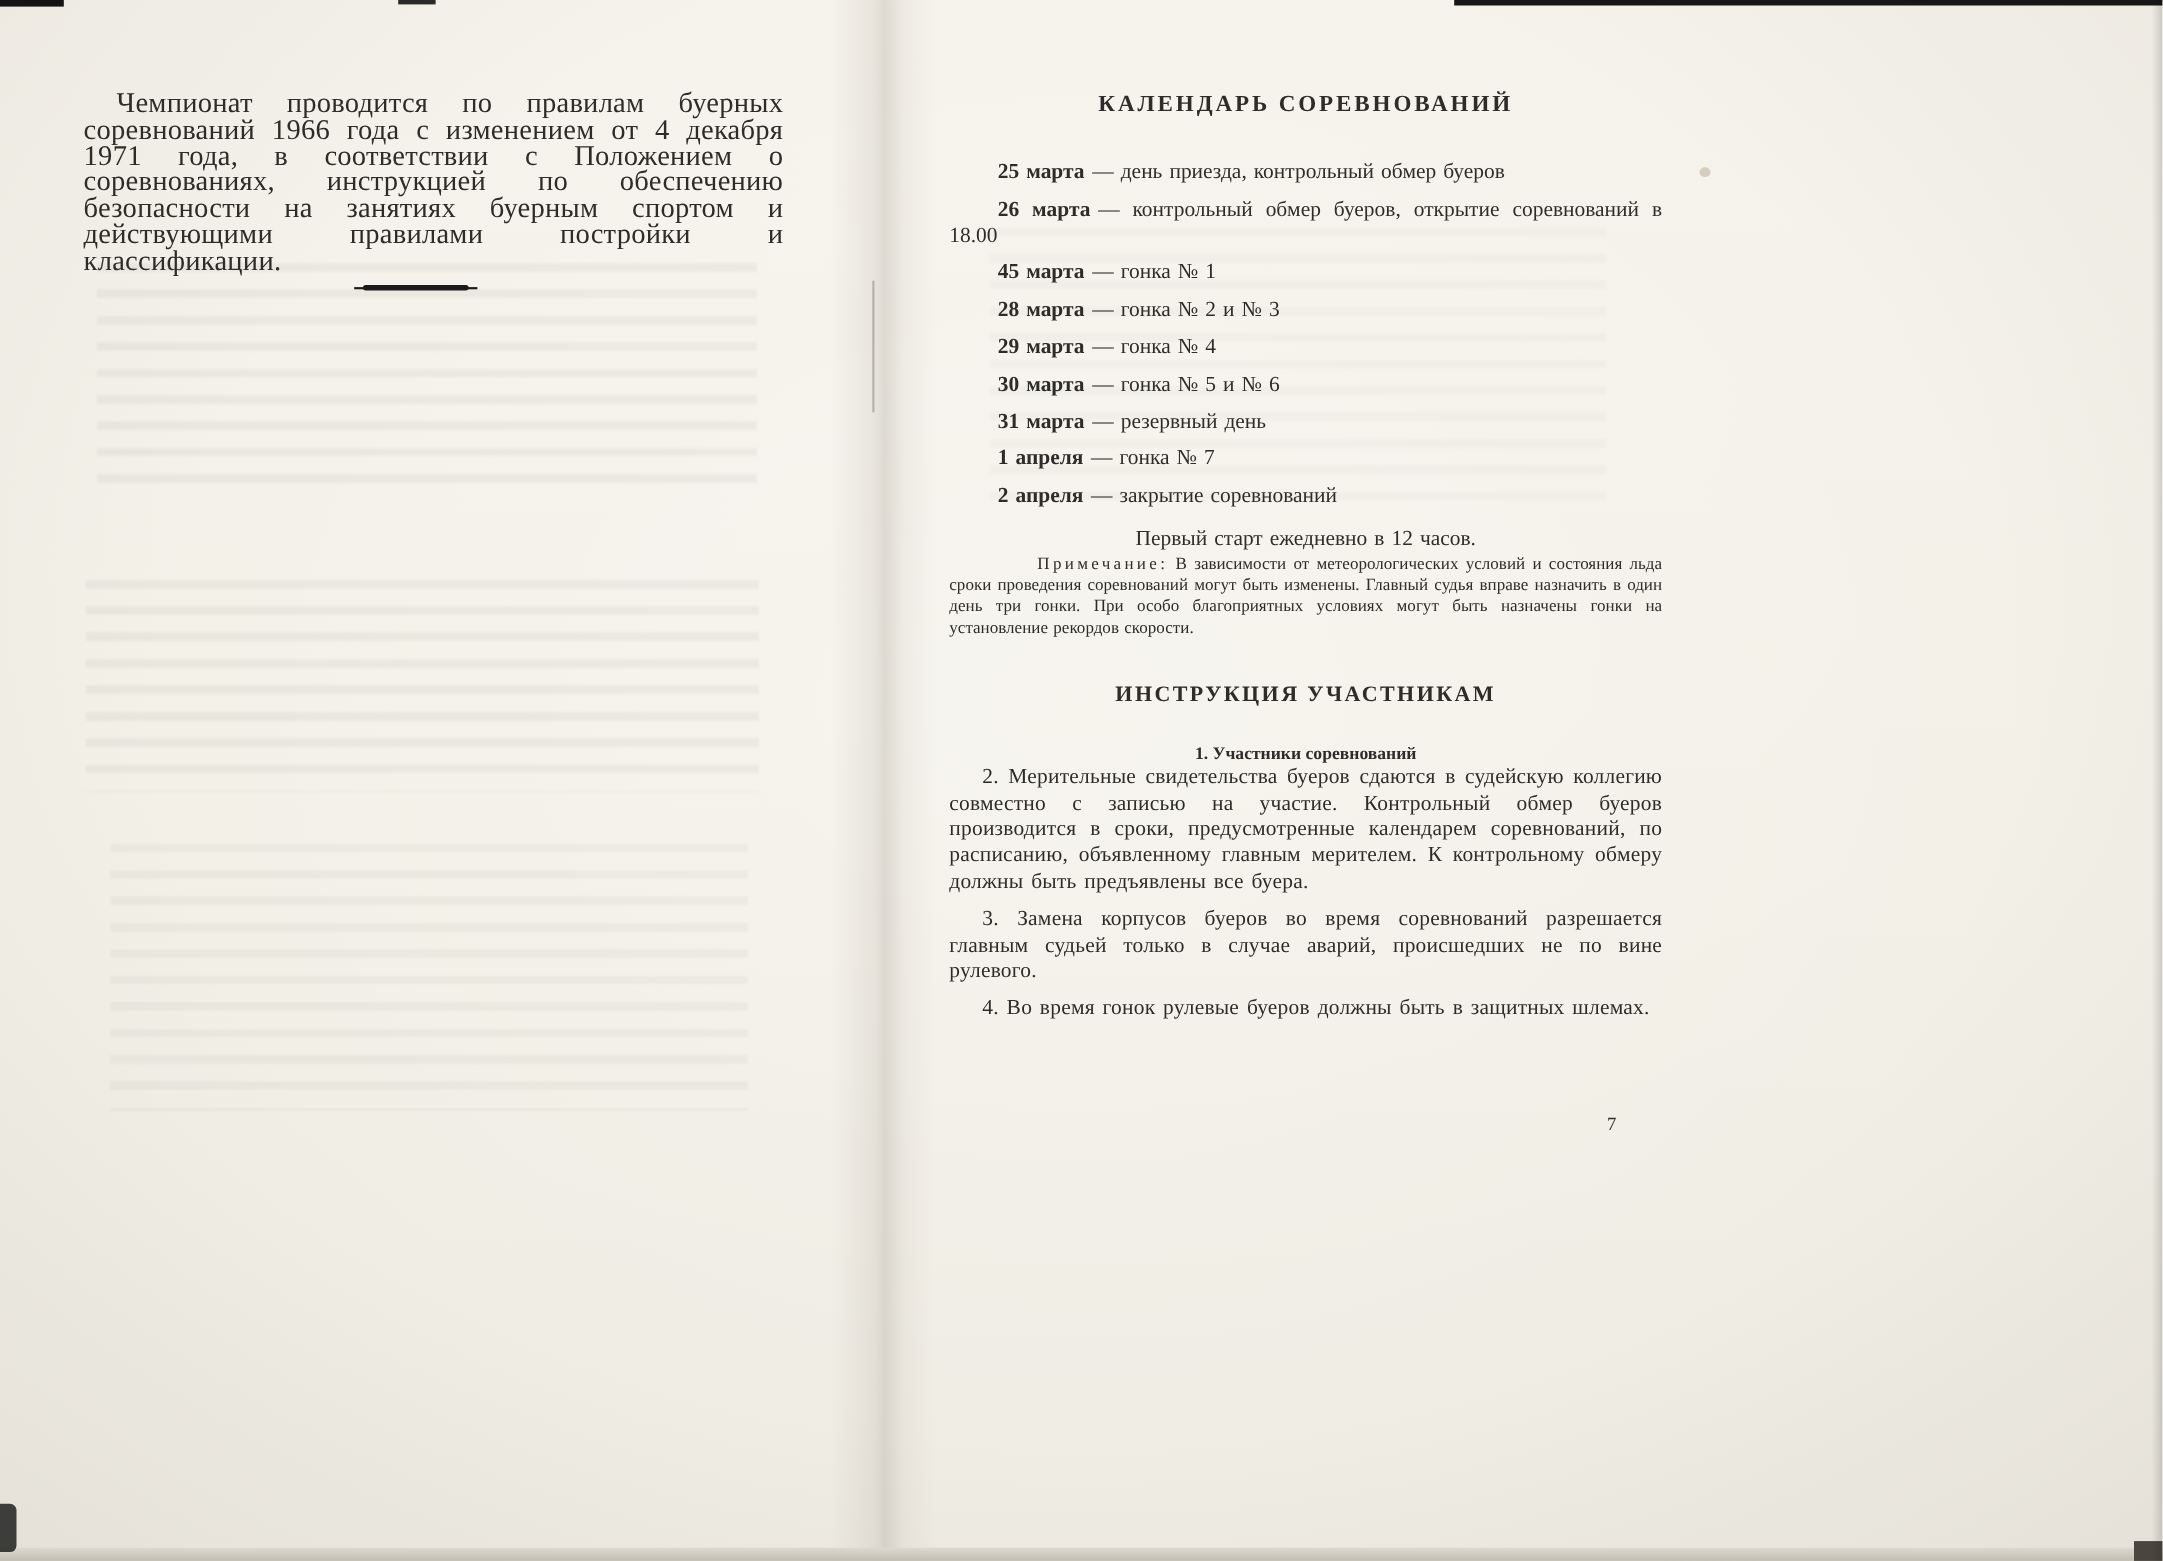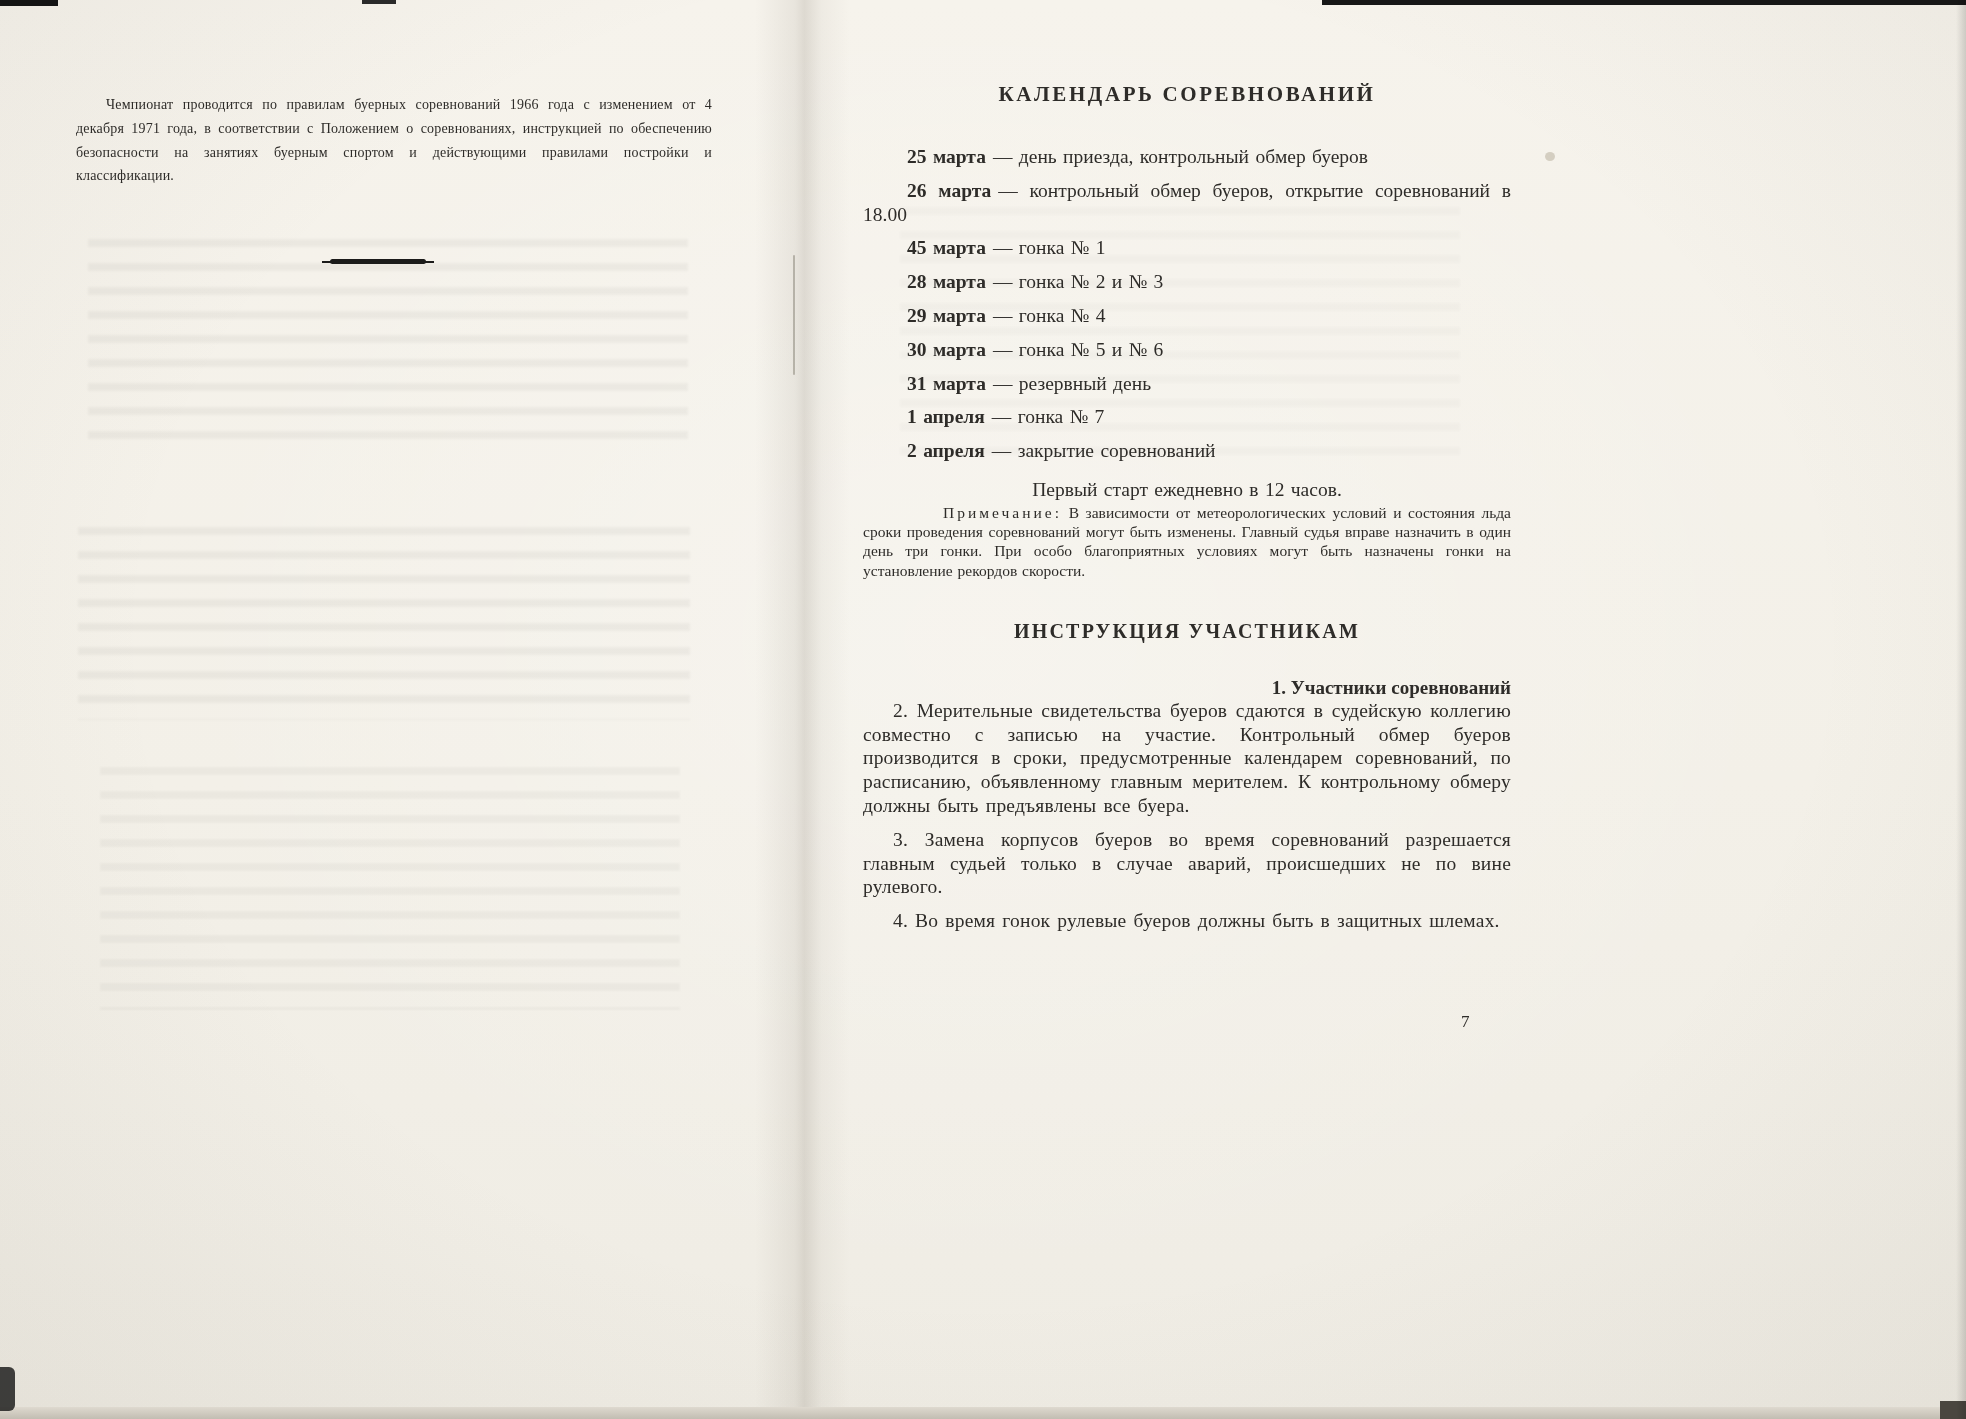--- a/index.html
+++ b/index.html
@@ -63,22 +63,22 @@
       transparent 0 7px, #4c4a43 7px 15px, transparent 15px 24px);
     pointer-events: none;
   }
   .bleed-1 { left: 88px;  top: 232px; width: 600px; height: 220px; }
   .bleed-2 { left: 78px;  top: 520px; width: 612px; height: 200px; }
   .bleed-3 { left: 100px; top: 760px; width: 580px; height: 250px; opacity: 0.04; }
   .bleed-4 { left: 900px; top: 200px; width: 560px; height: 260px; opacity: 0.022; }
 
   
   .left-paragraph {
-    position: absolute; left: 76px; top: 79px; width: 636px;
-    font-size: 14px; line-height: 23.8px;
+    position: absolute; left: 76px; top: 56px; width: 636px;
+    font-size: 26px; line-height: 23.8px;
     text-align: justify; text-indent: 30px;
     word-spacing: 2px; letter-spacing: 0.2px;
   }
   .divider {
     position: absolute; left: 330px; top: 259px; width: 96px; height: 5px;
     background: #1b1b1a; border-radius: 2.5px;
   }
   .divider::before, .divider::after {
     content: ""; position: absolute; top: 1.5px; width: 10px; height: 2px; background: #1b1b1a;
   }
@@ -110,22 +110,22 @@
     text-align: justify; text-indent: 32px;
     margin: 0; word-spacing: 1px;
   }
   .note-label { letter-spacing: 3px; margin-left: 48px; }
   .instruction-title {
     text-align: center; font-weight: bold;
     font-size: 20px; letter-spacing: 2.2px;
     margin: 40px 0 16px 0;
   }
   .section-heading {
-    text-align: right; font-weight: bold;
-    font-size: 19px; margin: 34px 0 0 0;
+    text-align: center; font-weight: bold;
+    font-size: 16px; margin: 34px 0 0 0;
   }
   .body-para {
     font-size: 19.5px; line-height: 23.8px;
     text-align: justify; text-indent: 30px;
     word-spacing: 2px; letter-spacing: 0.2px;
     margin: 0 0 10px 0;
   }
   .body-para.first { margin-top: 28px; }
   .page-number {
     position: absolute; left: 1461px; top: 1012px;

